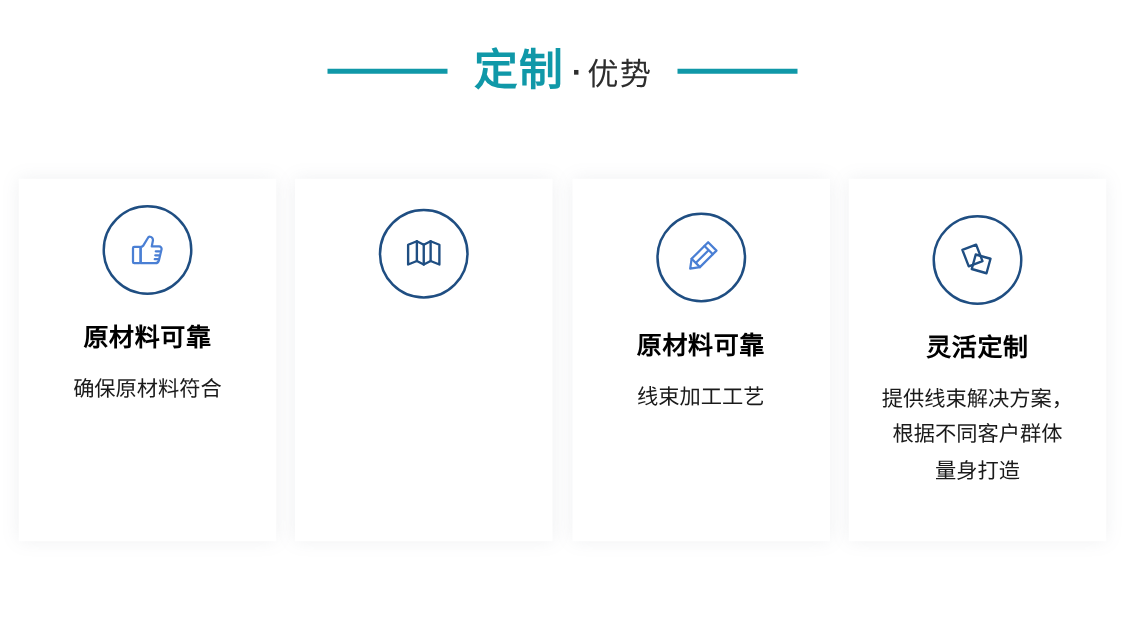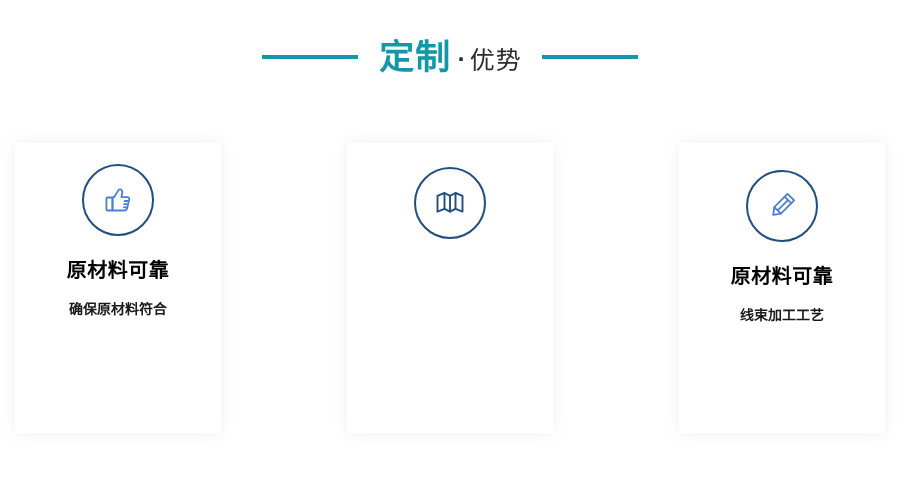--- a/index.html
+++ b/index.html
@@ -113,22 +113,22 @@
     font-size: 20px;
     font-weight: bold;
     color: #000000;
     letter-spacing: 0.5px;
     line-height: 1.1;
     text-align: center;
   }
 
   .card-desc {
     margin-top: 17px;
-    font-size: 14px;
-    font-weight: bold;
+    font-size: 17px;
+    font-weight: normal;
     color: #1a1a1a;
     line-height: 1.67;
     text-align: center;
     padding: 0 8px;
   }
   .card-desc .line { display: block; white-space: nowrap; }
 
   
   .card-2 { padding-top: 24px; }
   .card-3 { padding-top: 27px; }
@@ -194,15 +194,31 @@
             </g>
           </svg>
         </span>
       </div>
       <div class="card-title">原材料可靠</div>
       <div class="card-desc">
         <span class="line">线束加工工艺</span>
       </div>
     </div>
 
+    <div class="card card-4">
+      <div class="icon-circle">
+        <span>
+          <svg width="40" height="40" viewBox="0 0 40 40" fill="none" stroke="#1f4e82" stroke-width="1.9" stroke-linejoin="round" stroke-linecap="round">
+            <path d="M18.6 15.6 L30.4 19.0 L27.2 30.6 L15.4 27.2 Z"></path>
+            <path d="M7.9 11.9 L18.9 7.7 L24.0 20.9 L13.0 25.1 Z"></path>
+          </svg>
+        </span>
+      </div>
+      <div class="card-title">灵活定制</div>
+      <div class="card-desc">
+        <span class="line">提供线束解决方案，</span>
+        <span class="line">根据不同客户群体</span>
+        <span class="line">量身打造</span>
+      </div>
+    </div>
 
   </div>
 </div>
 
 </body></html>

